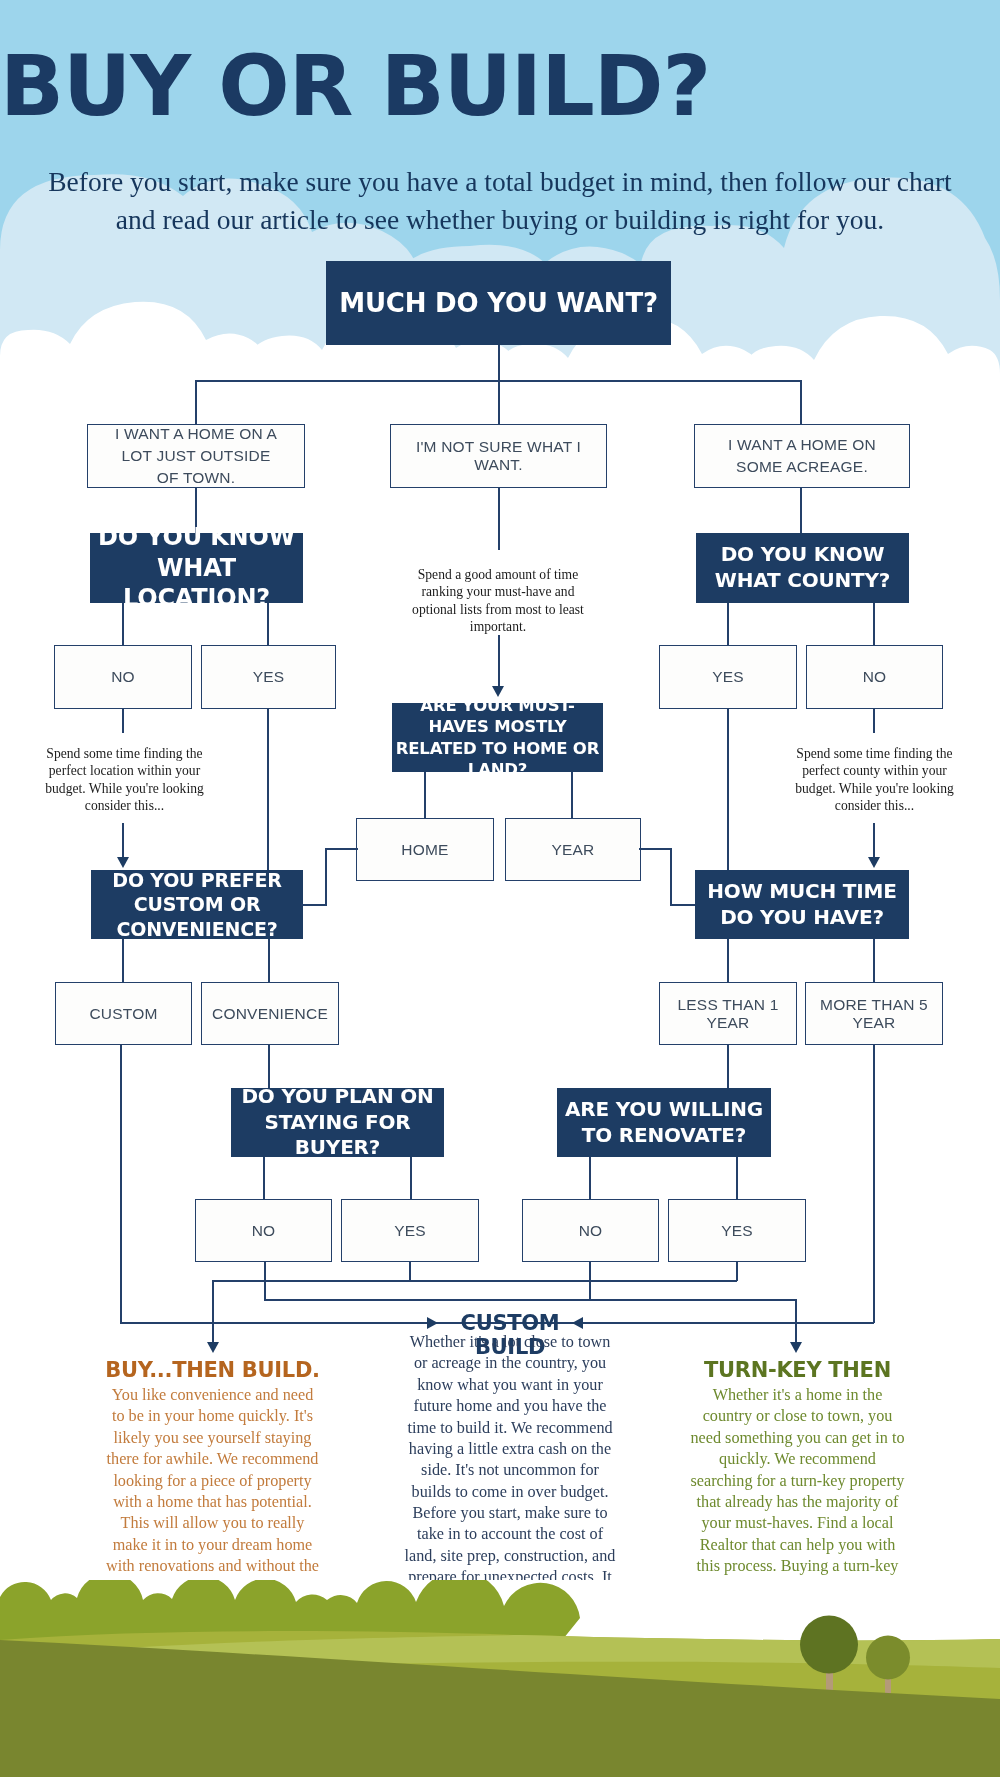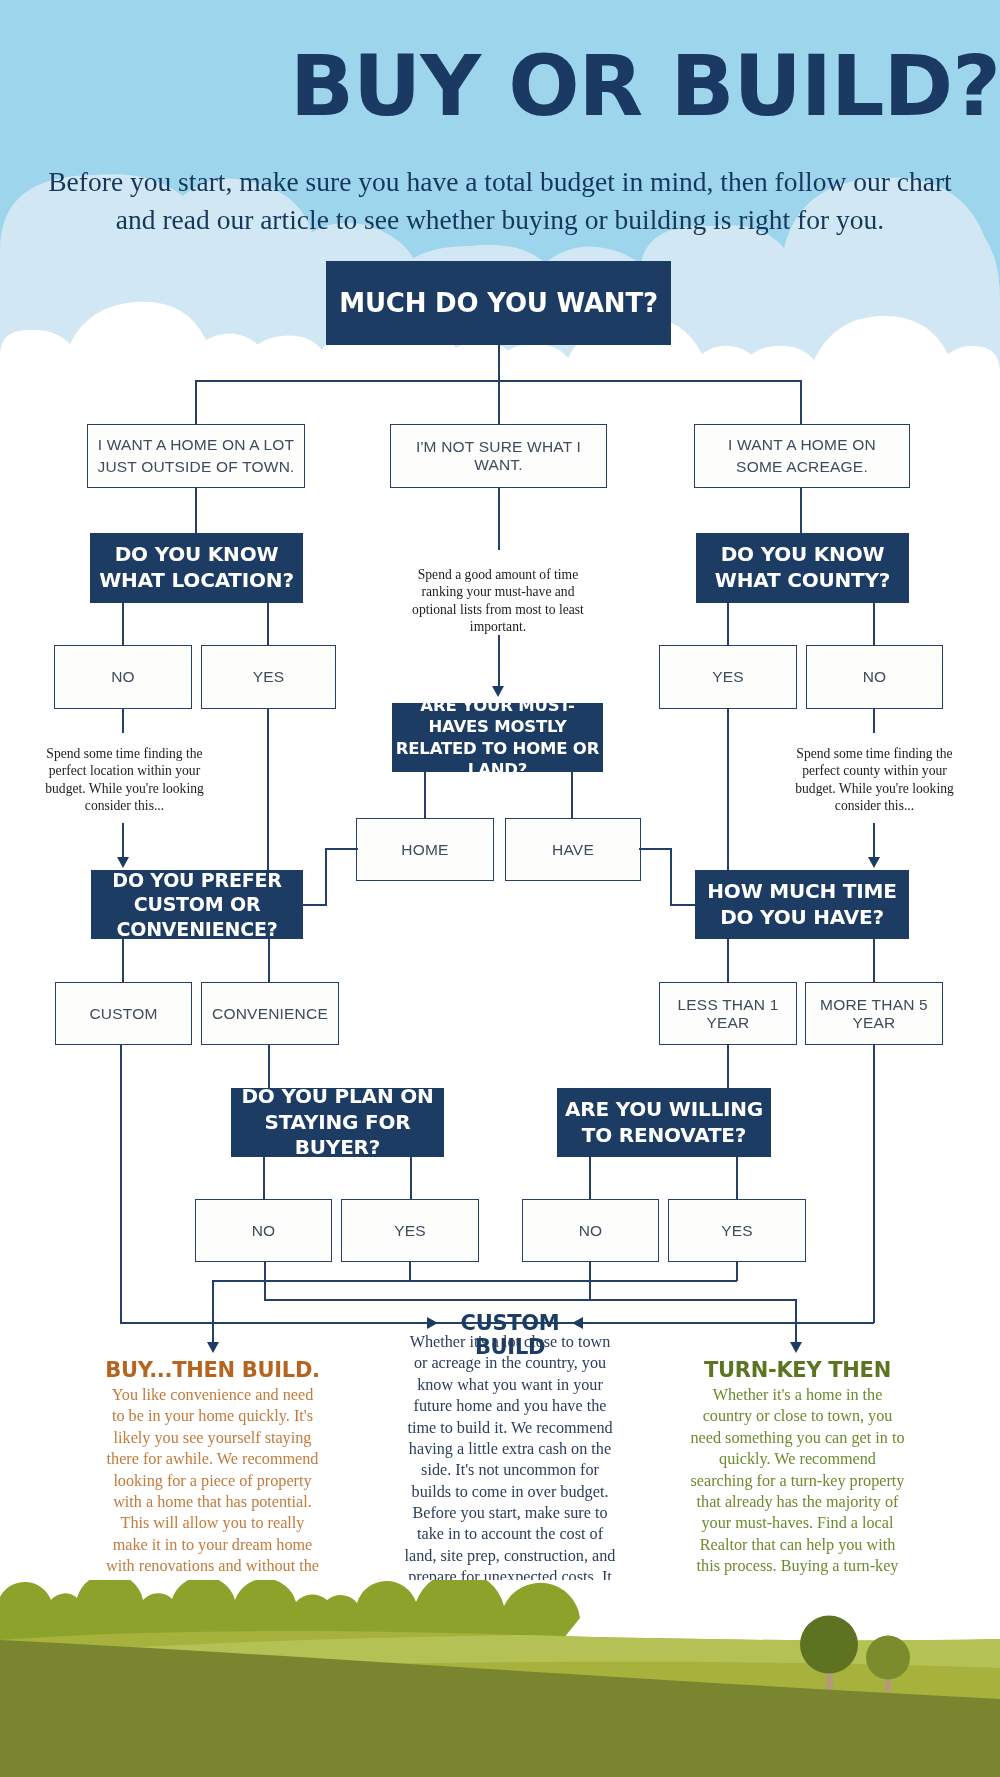--- a/index.html
+++ b/index.html
@@ -2,21 +2,21 @@
 <html><head>
 <meta charset="utf-8">
 <style>
   *{box-sizing:border-box;margin:0;padding:0}
   html,body{width:1000px;height:1777px;overflow:hidden;background:#fff}
   body{font-family:"Liberation Sans",sans-serif;position:relative}
   #stage{position:absolute;left:0;top:0;width:1000px;height:1777px;overflow:hidden;background:#fff}
   
   #sky{position:absolute;left:0;top:0;width:1000px;height:420px;overflow:hidden}
   
-  #title{position:absolute;left:0;top:44px;width:1000px;text-align:right;
+  #title{position:absolute;left:0;top:44px;width:1000px;text-align:left;
      font-family:"DejaVu Sans",sans-serif;font-weight:bold;font-size:84px;letter-spacing:-1px;
      color:#1b3a63;line-height:1}
   #subtitle{position:absolute;left:40px;top:163px;width:920px;text-align:center;
      font-family:"Liberation Serif",serif;font-size:27.5px;line-height:1.37;color:#16365c}
   
   .dkbox{position:absolute;background:#1d3c63;color:#fff;display:flex;align-items:center;
      justify-content:center;text-align:center;font-family:"DejaVu Sans",sans-serif;
      font-weight:bold;letter-spacing:-0.2px}
   .ltbox{position:absolute;background:#fdfdfc;border:1.6px solid #24406a;display:flex;
      align-items:center;justify-content:center;text-align:center;
@@ -64,26 +64,26 @@
 <div id="subtitle">Before you start, make sure you have a total budget in mind, then follow our chart and read our article to see whether buying or building is right for you.</div>
 
 <div class="dkbox" style="left:326px;top:261px;width:345px;height:84px;font-size:26px">MUCH DO YOU WANT?</div>
 
 <div class="ln vl" style="left:497.5px;top:345px;width:2px;height:36px"></div>
 <div class="ln hl" style="left:195px;top:380px;width:607px;height:2px"></div>
 <div class="ln vl" style="left:195px;top:380px;width:2px;height:45px"></div>
 <div class="ln vl" style="left:497.5px;top:380px;width:2px;height:45px"></div>
 <div class="ln vl" style="left:800px;top:380px;width:2px;height:45px"></div>
 
-<div class="ltbox" style="left:87px;top:424px;width:218px;height:64px;font-size:15.5px;line-height:1.42;padding:0 5px">I WANT A HOME ON A LOT JUST OUTSIDE OF TOWN.</div>
+<div class="ltbox" style="left:87px;top:424px;width:218px;height:64px;font-size:15.5px;line-height:1.42;padding:0 22px">I WANT A HOME ON A LOT JUST OUTSIDE OF TOWN.</div>
 <div class="ltbox" style="left:390px;top:424px;width:217px;height:64px;font-size:15.5px;padding:0 16px">I'M NOT SURE WHAT I WANT.</div>
 <div class="ltbox" style="left:694px;top:424px;width:216px;height:64px;font-size:15.5px;line-height:1.42;padding:12px 10px">I WANT A HOME ON SOME ACREAGE.</div>
 
 <div class="ln vl" style="left:195px;top:488px;width:2px;height:46px"></div>
-<div class="dkbox" style="left:90px;top:533px;width:213px;height:70px;font-size:20px;line-height:1.28">DO YOU KNOW WHAT LOCATION?</div>
+<div class="dkbox" style="left:90px;top:533px;width:213px;height:70px;font-size:24px;line-height:1.28">DO YOU KNOW WHAT LOCATION?</div>
 <div class="ln vl" style="left:122px;top:603px;width:2px;height:42px"></div>
 <div class="ln vl" style="left:267px;top:603px;width:2px;height:42px"></div>
 <div class="ltbox" style="left:54px;top:645px;width:138px;height:64px;font-size:15.5px">NO</div>
 <div class="ltbox" style="left:201px;top:645px;width:135px;height:64px;font-size:15.5px">YES</div>
 
 <div class="note" style="left:43px;top:745px;width:163px;font-size:13.6px">Spend some time finding the perfect location within your budget. While you're looking consider this...</div>
 
 <div class="ln vl" style="left:122px;top:709px;width:2px;height:24px"></div>
 <div class="ln vl" style="left:122px;top:823px;width:2px;height:36px"></div>
 <div class="arrowd" style="left:117px;top:857px"></div>
@@ -97,21 +97,21 @@
 <div class="ltbox" style="left:201px;top:982px;width:138px;height:63px;font-size:15.5px">CONVENIENCE</div>
 
 <div class="ln vl" style="left:497.5px;top:488px;width:2px;height:62px"></div>
 <div class="note" style="left:404px;top:566px;width:188px;font-size:13.6px">Spend a good amount of time ranking your must-have and optional lists from most to least important.</div>
 <div class="ln vl" style="left:497.5px;top:635px;width:2px;height:53px"></div>
 <div class="arrowd" style="left:492px;top:686px"></div>
 <div class="dkbox" style="left:392px;top:703px;width:211px;height:69px;font-size:16.5px;line-height:1.3">ARE YOUR MUST-HAVES MOSTLY RELATED TO HOME OR LAND?</div>
 <div class="ln vl" style="left:424px;top:772px;width:2px;height:46px"></div>
 <div class="ln vl" style="left:571px;top:772px;width:2px;height:46px"></div>
 <div class="ltbox" style="left:356px;top:818px;width:138px;height:63px;font-size:15.5px">HOME</div>
-<div class="ltbox" style="left:505px;top:818px;width:136px;height:63px;font-size:15.5px">HAVE</div>
+<div class="ltbox" style="left:505px;top:818px;width:136px;height:63px;font-size:15.5px">YEAR</div>
 
 <div class="ln hl" style="left:325px;top:848px;width:33px;height:2px"></div>
 <div class="ln vl" style="left:325px;top:848px;width:2px;height:58px"></div>
 <div class="ln hl" style="left:301px;top:904px;width:26px;height:2px"></div>
 
 <div class="ln hl" style="left:639px;top:848px;width:33px;height:2px"></div>
 <div class="ln vl" style="left:670px;top:848px;width:2px;height:58px"></div>
 <div class="ln hl" style="left:670px;top:904px;width:27px;height:2px"></div>
 
 <div class="ln vl" style="left:800px;top:488px;width:2px;height:46px"></div>

